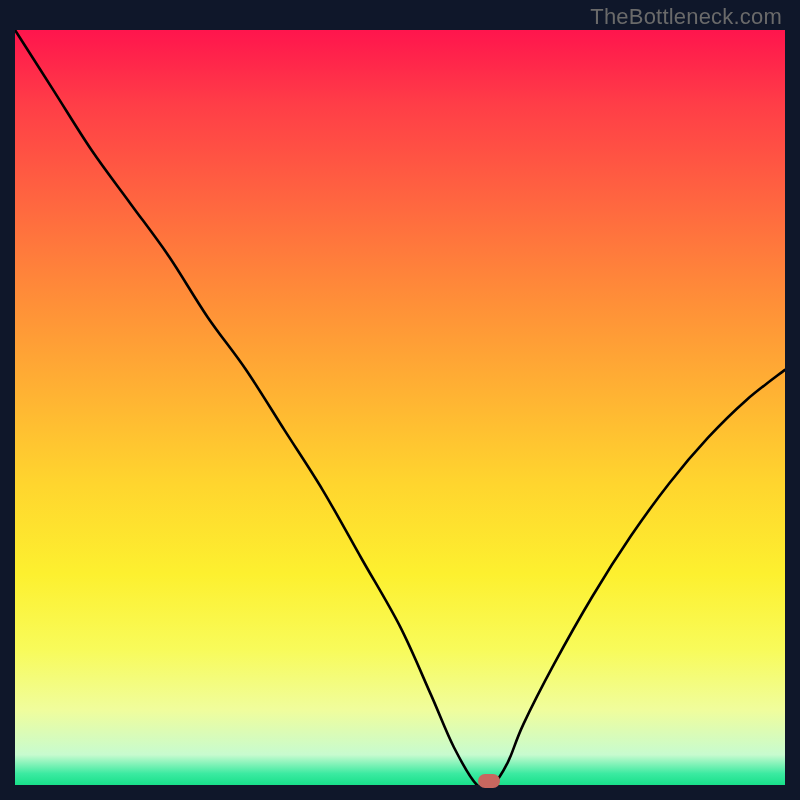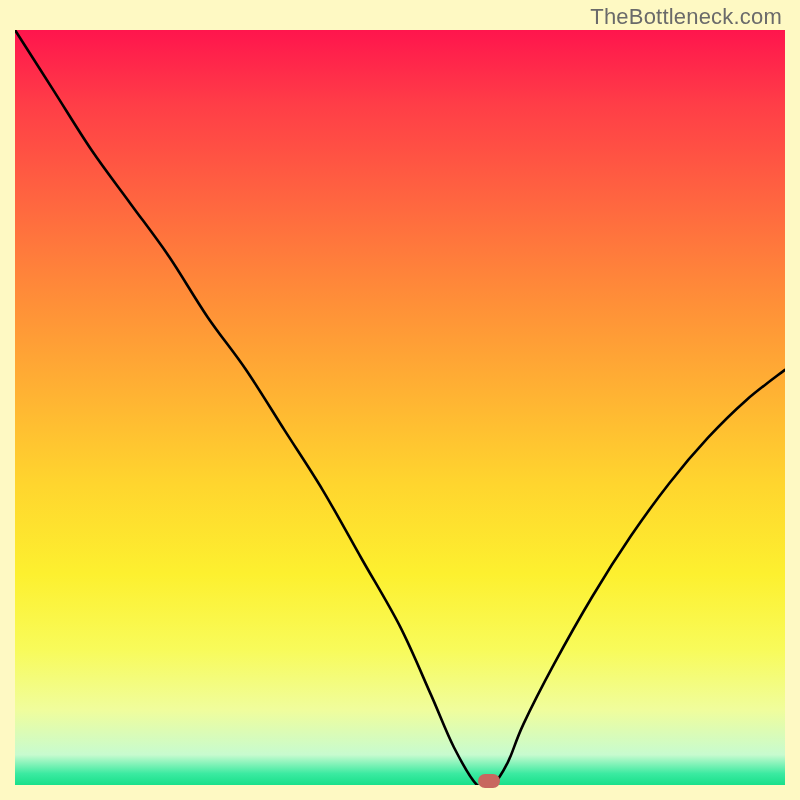--- a/index.html
+++ b/index.html
@@ -8,21 +8,21 @@
     width: 800px;
     height: 800px;
     background: #000;
     overflow: hidden;
     font-family: Arial, Helvetica, sans-serif;
   }
   .frame {
     position: relative;
     width: 800px;
     height: 800px;
-    background: #fef9c3;
+    background: #0f172a;
   }
   .watermark {
     position: absolute;
     top: 4px;
     right: 18px;
     color: #6a6a6a;
     font-size: 22px;
     font-weight: 500;
     letter-spacing: 0.2px;
   }

